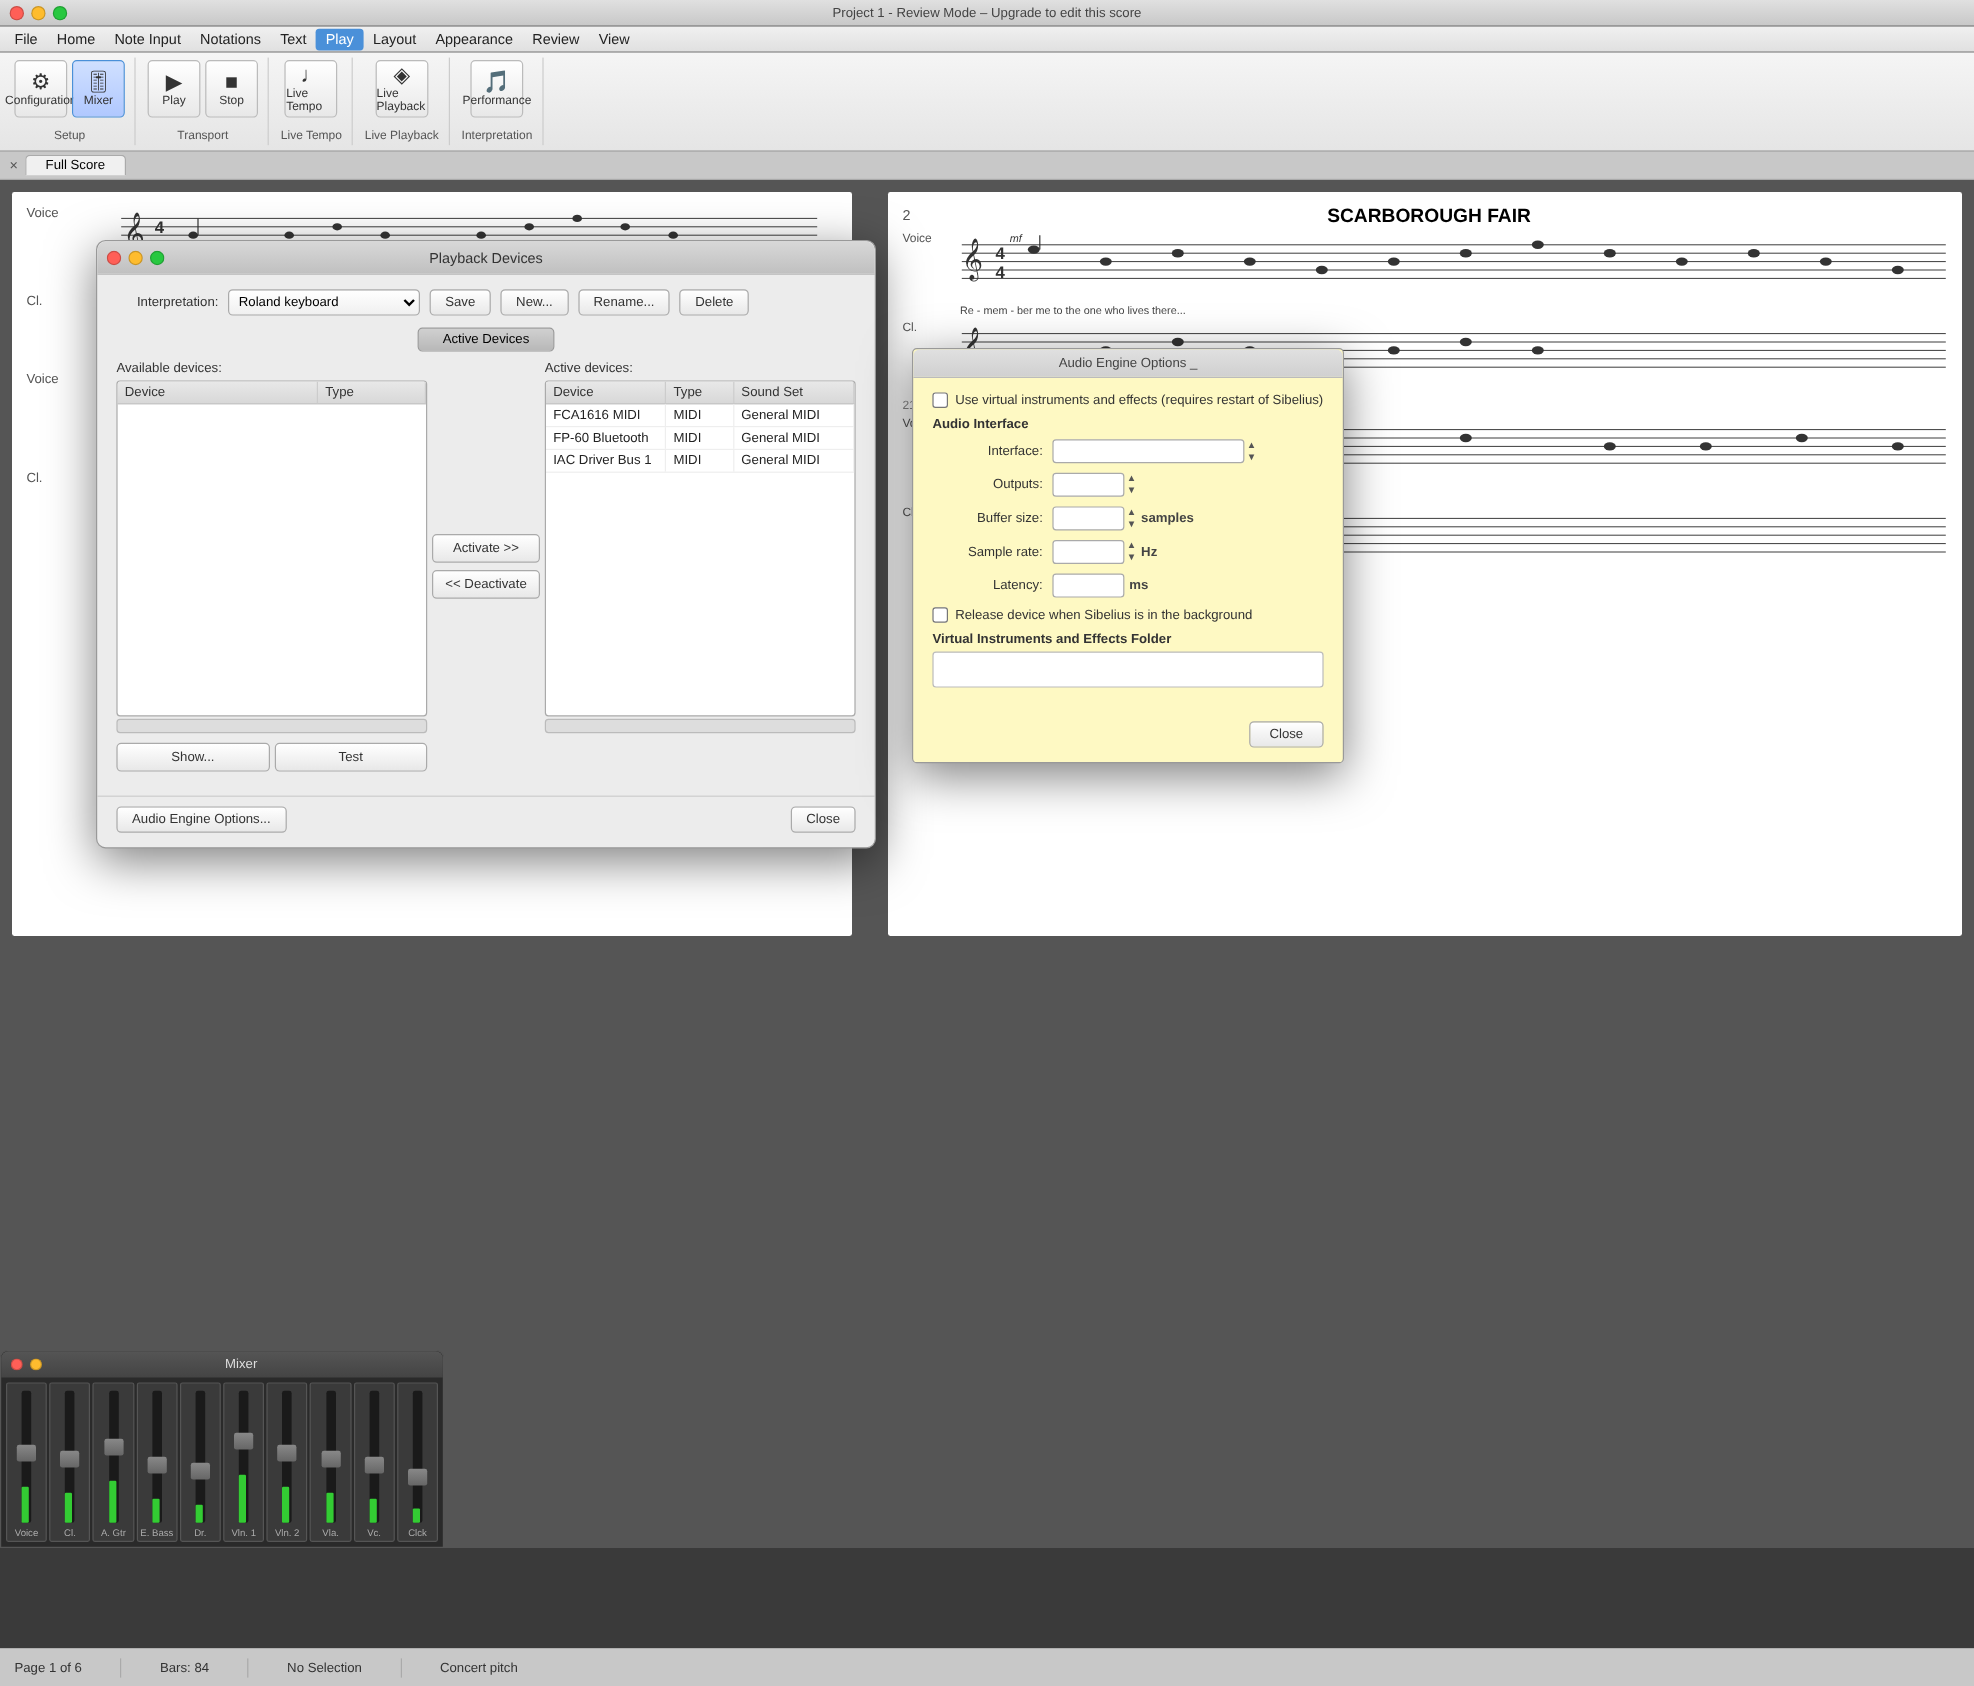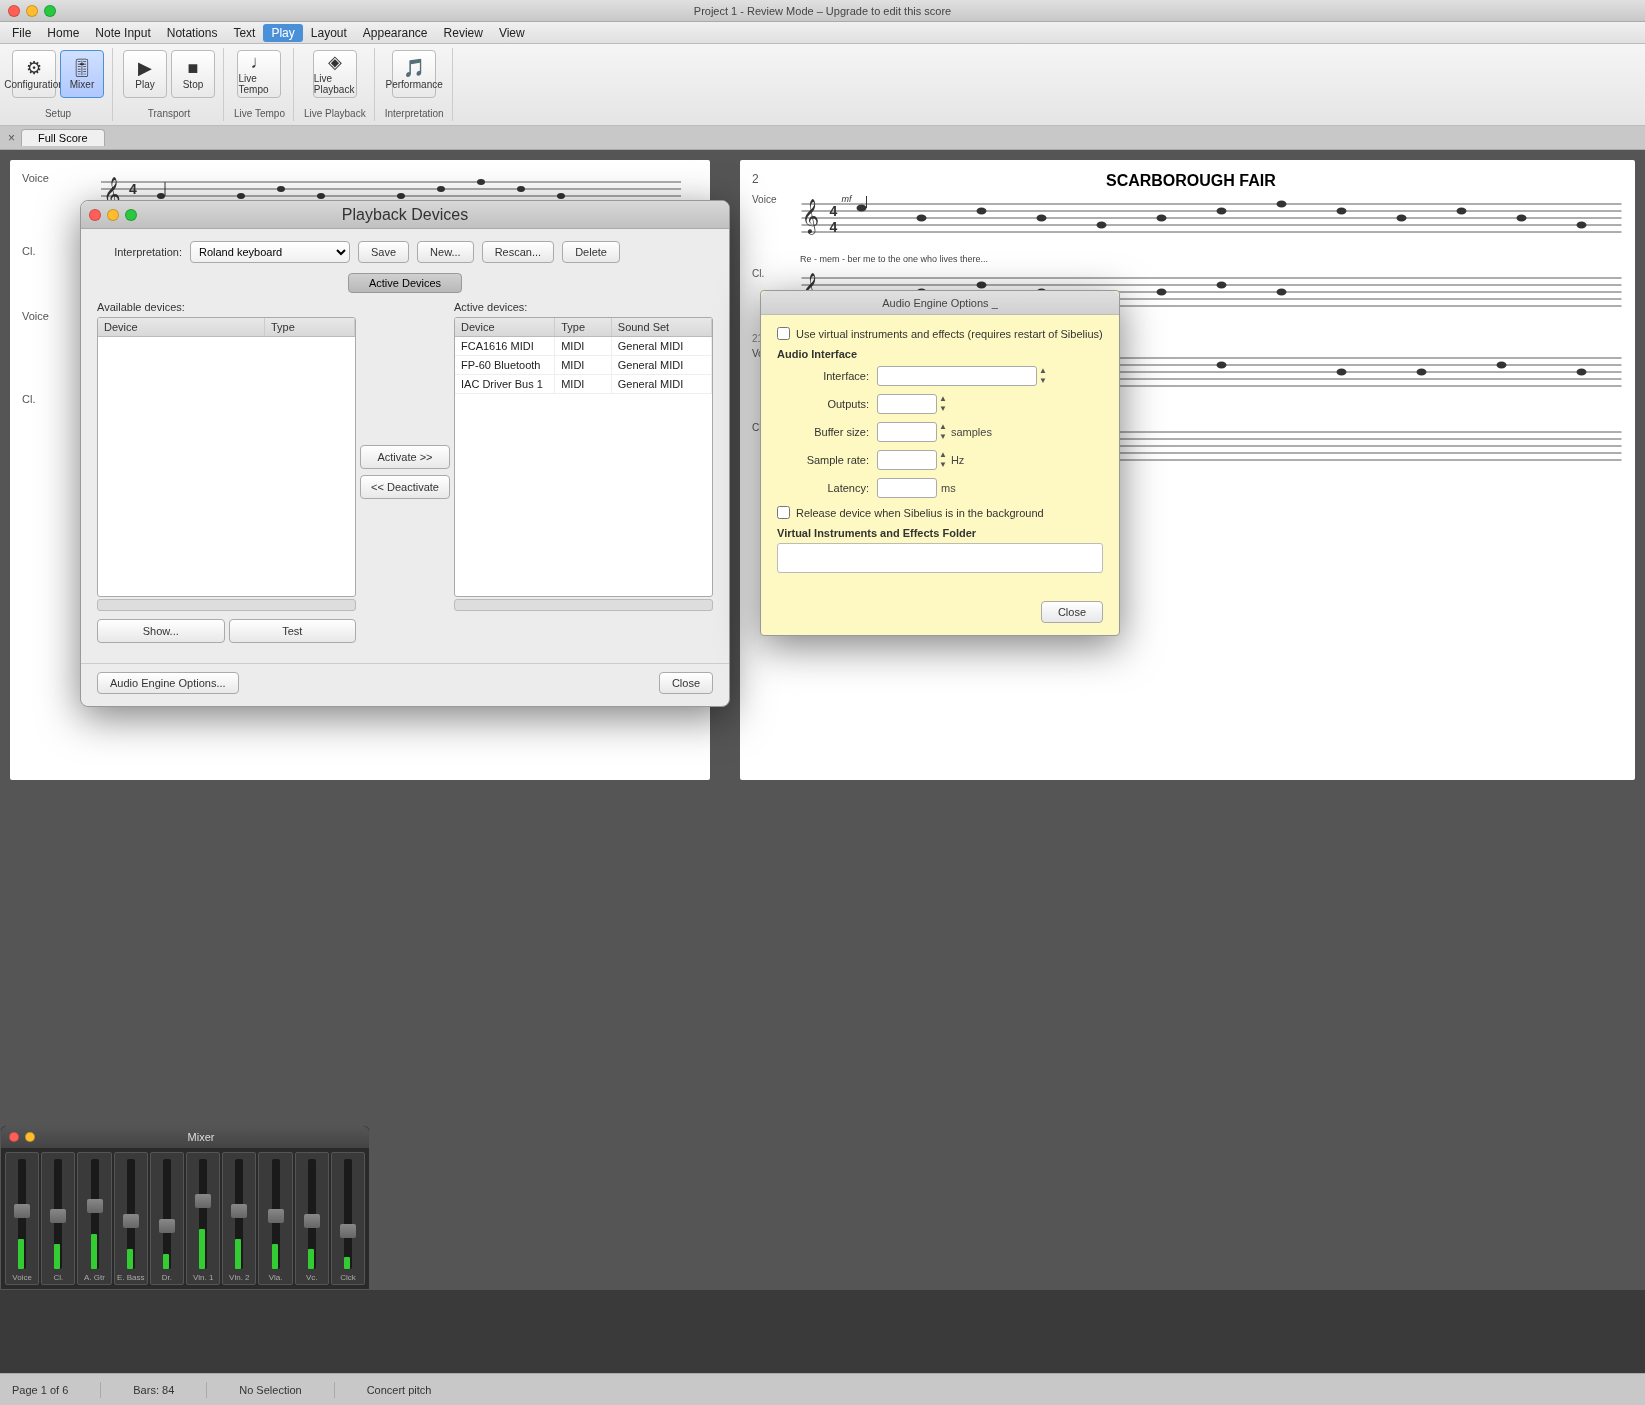--- a/index.html
+++ b/index.html
@@ -163,21 +163,21 @@
       position: relative;
       border-bottom: 1px solid #aaa;
     }
     .dialog-title-bar .wc-row {
       position: absolute;
       left: 8px;
       display: flex;
       gap: 6px;
     }
     .dialog-title {
-      font-size: 16px;
+      font-size: 12px;
       color: #333;
       font-weight: 500;
     }
     .dialog-body {
       padding: 12px 16px;
     }
     .config-row {
       display: flex;
       align-items: center;
       gap: 8px;
@@ -365,20 +365,21 @@
     .aed-stepper span {
       font-size: 8px;
       line-height: 10px;
       cursor: pointer;
       color: #555;
     }
     .aed-unit {
       font-size: 11px;
       color: #444;
       margin-left: 4px;
+      font-weight: bold;
     }
     .aed-checkbox-row {
       display: flex;
       align-items: center;
       gap: 6px;
       margin-bottom: 8px;
       font-size: 11px;
       color: #333;
     }
     .aed-folder-area {
@@ -821,21 +822,21 @@
       <span class="dialog-title">Playback Devices</span>
     </div>
     <div class="dialog-body">
       <div class="config-row">
         <span class="config-label">Interpretation:</span>
         <select class="config-select">
           <option>Roland keyboard</option>
         </select>
         <button class="dialog-btn">Save</button>
         <button class="dialog-btn">New...</button>
-        <button class="dialog-btn">Rescan...</button>
+        <button class="dialog-btn">Rename...</button>
         <button class="dialog-btn">Delete</button>
       </div>
       <div class="active-devices-tab">
         <button class="active-devices-tab-btn">Active Devices</button>
       </div>
       <div class="devices-container">
 
         <div class="devices-panel">
           <div class="devices-panel-label">Available devices:</div>
           <div class="devices-list">

